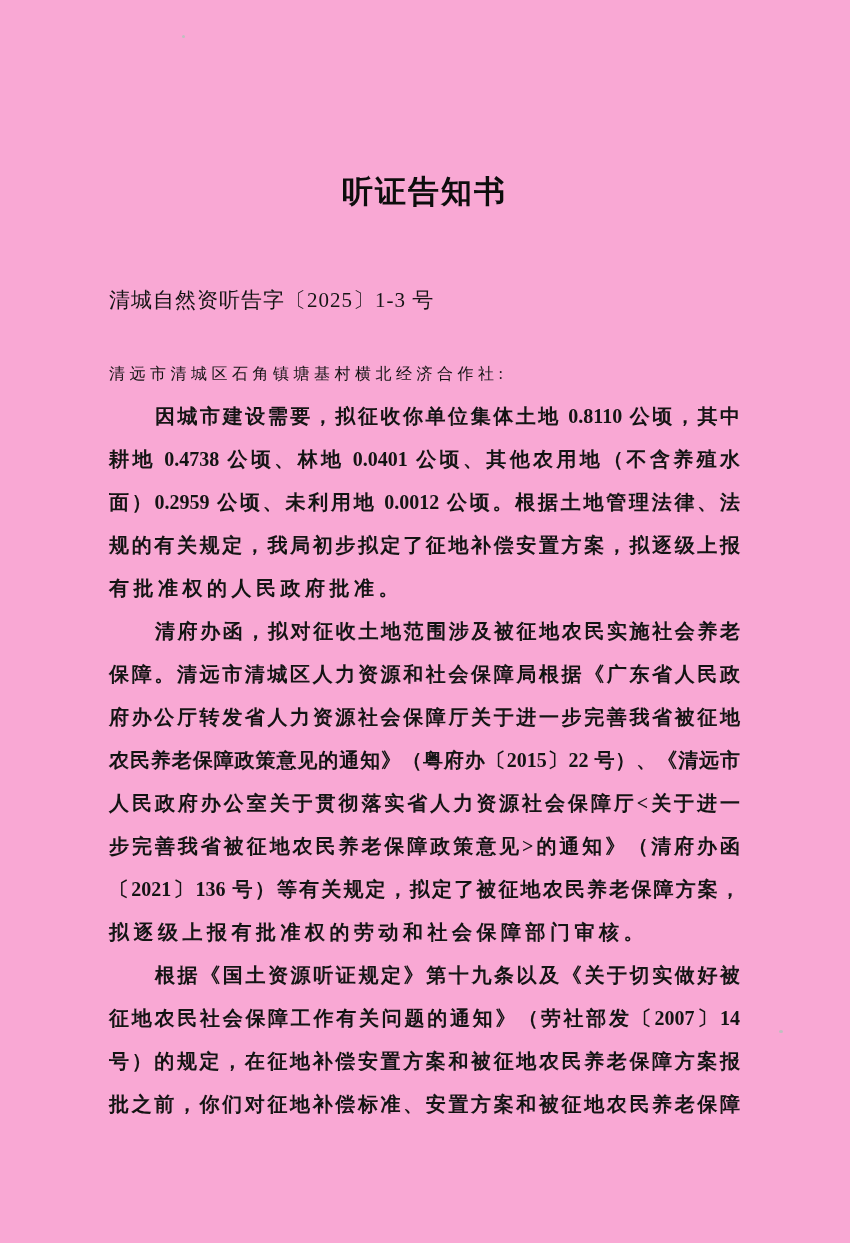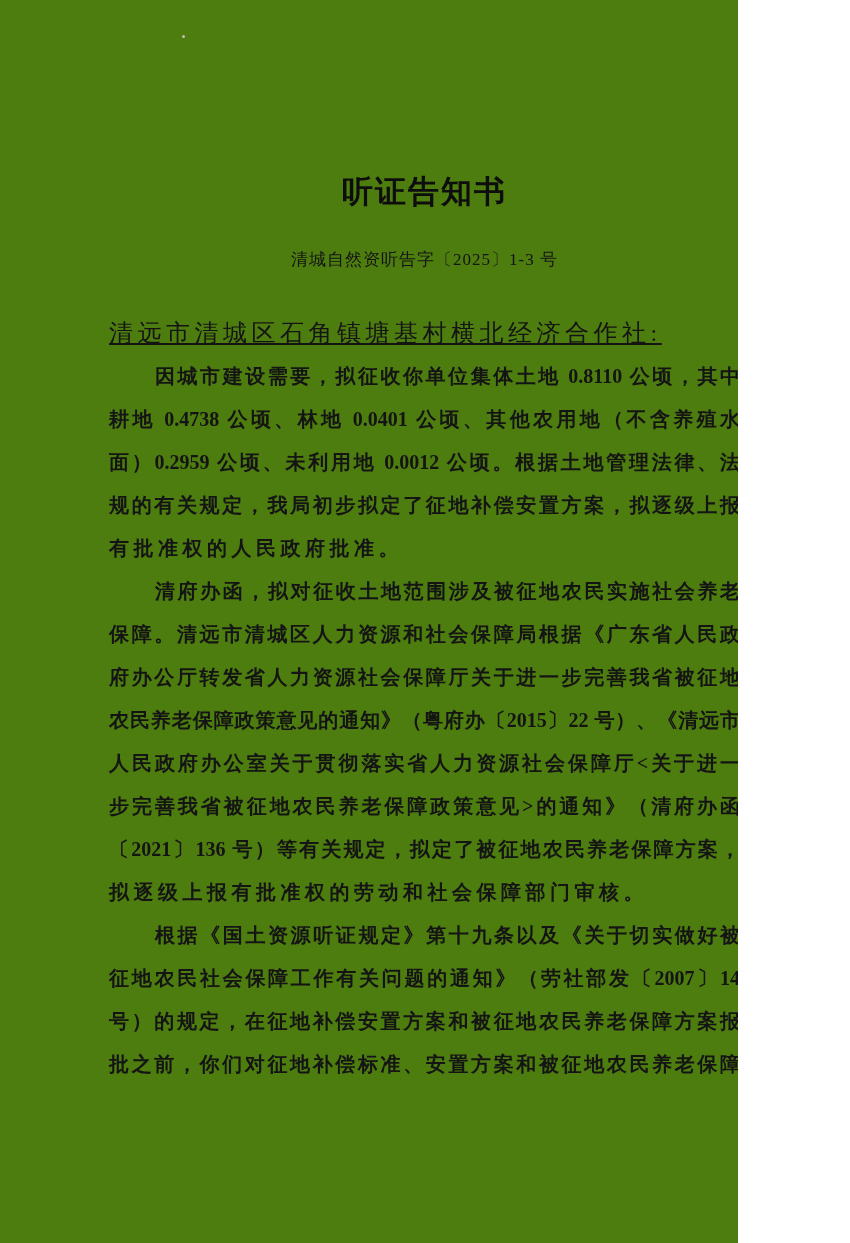--- a/index.html
+++ b/index.html
@@ -2,23 +2,23 @@
 <html><head>
 <meta charset="utf-8">
 <style>
   html, body {
     margin: 0;
     padding: 0;
     background: #ffffff;
   }
   .page {
     position: relative;
-    width: 738px;
+    width: 850px;
     height: 1243px;
-    background: #4d7c0f;
+    background: #f9a8d4;
     overflow: hidden;
     font-family: "Liberation Serif", "DejaVu Serif", serif;
     color: #141414;
   }
   .doc {
     position: absolute;
     left: 109px;
     top: 0;
     width: 631px;
   }
@@ -26,32 +26,31 @@
     margin: 174px 0 0 0;
     text-align: center;
     font-family: "Liberation Sans", "DejaVu Sans", sans-serif;
     font-weight: bold;
     font-size: 31px;
     line-height: 36px;
     letter-spacing: 2px;
     color: #0d0d0d;
   }
   .ref {
-    margin-top: 34px;
-    text-align: center;
-    font-size: 17px;
+    margin-top: 74px;
+    text-align: left;
+    font-size: 21px;
     line-height: 32px;
     letter-spacing: 1px;
   }
   .addressee {
     margin-top: 36px;
-    font-size: 24px;
+    font-size: 16px;
     line-height: 43px;
     letter-spacing: 4.5px;
-    text-decoration: underline;
   }
   .line {
     font-size: 20px;
     line-height: 43px;
     text-align: justify;
     text-align-last: justify;
     text-justify: inter-character;
     font-weight: bold;
   }
   .line.indent {

